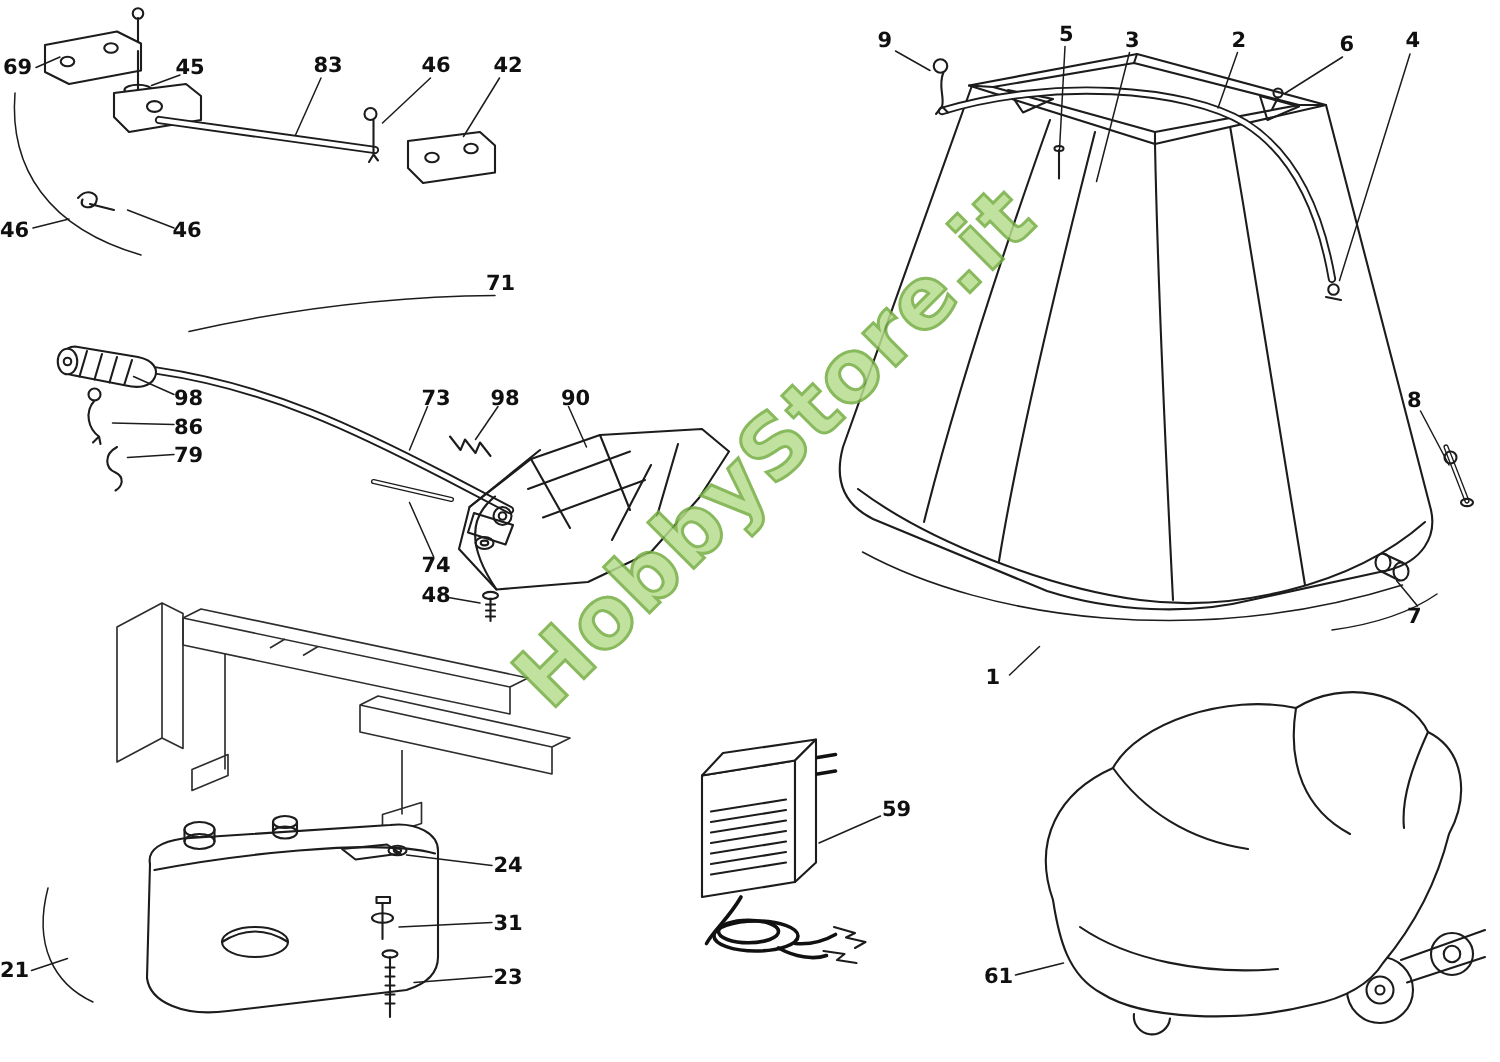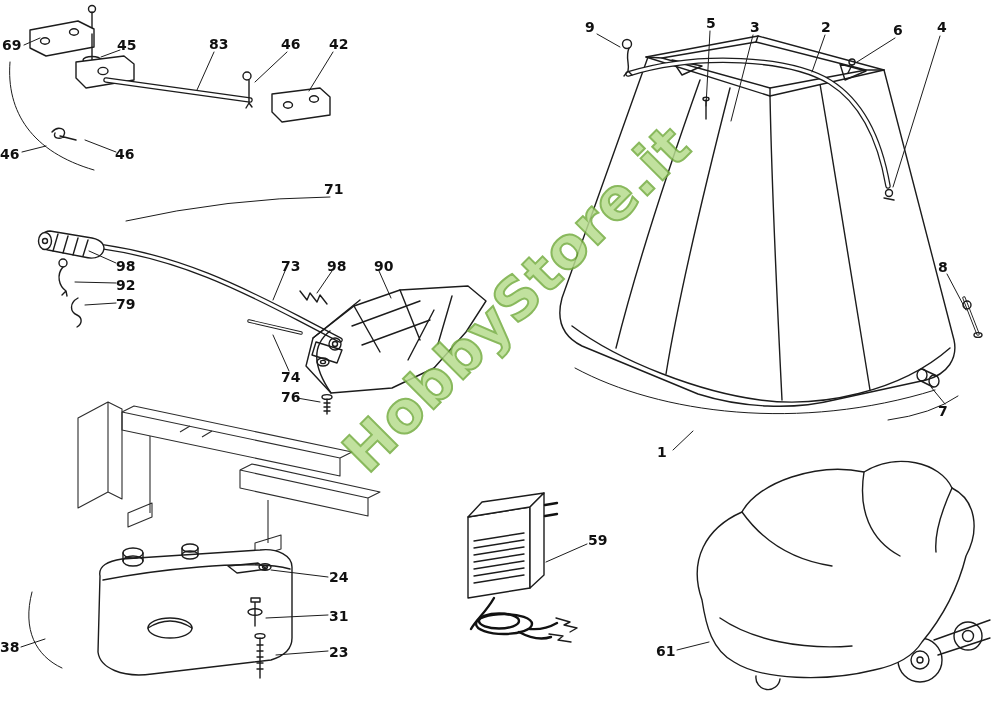--- a/index.html
+++ b/index.html
@@ -216,29 +216,29 @@
 <div class="lbl" style="left:2px;top:38px">69</div>
 <div class="lbl" style="left:117px;top:38px">45</div>
 <div class="lbl" style="left:209px;top:37px">83</div>
 <div class="lbl" style="left:281px;top:37px">46</div>
 <div class="lbl" style="left:329px;top:37px">42</div>
 <div class="lbl" style="left:0px;top:147px">46</div>
 <div class="lbl" style="left:115px;top:147px">46</div>
 
 <div class="lbl" style="left:324px;top:182px">71</div>
 <div class="lbl" style="left:116px;top:259px">98</div>
-<div class="lbl" style="left:116px;top:278px">92</div>
+<div class="lbl" style="left:116px;top:278px">86</div>
 <div class="lbl" style="left:116px;top:297px">79</div>
 <div class="lbl" style="left:281px;top:259px">73</div>
 <div class="lbl" style="left:327px;top:259px">98</div>
 <div class="lbl" style="left:374px;top:259px">90</div>
 <div class="lbl" style="left:281px;top:370px">74</div>
-<div class="lbl" style="left:281px;top:390px">76</div>
-
-<div class="lbl" style="left:0px;top:640px">38</div>
+<div class="lbl" style="left:281px;top:390px">48</div>
+
+<div class="lbl" style="left:0px;top:640px">21</div>
 <div class="lbl" style="left:329px;top:570px">24</div>
 <div class="lbl" style="left:329px;top:609px">31</div>
 <div class="lbl" style="left:329px;top:645px">23</div>
 
 <div class="lbl" style="left:585px;top:20px">9</div>
 <div class="lbl" style="left:706px;top:16px">5</div>
 <div class="lbl" style="left:750px;top:20px">3</div>
 <div class="lbl" style="left:821px;top:20px">2</div>
 <div class="lbl" style="left:893px;top:23px">6</div>
 <div class="lbl" style="left:937px;top:20px">4</div>

